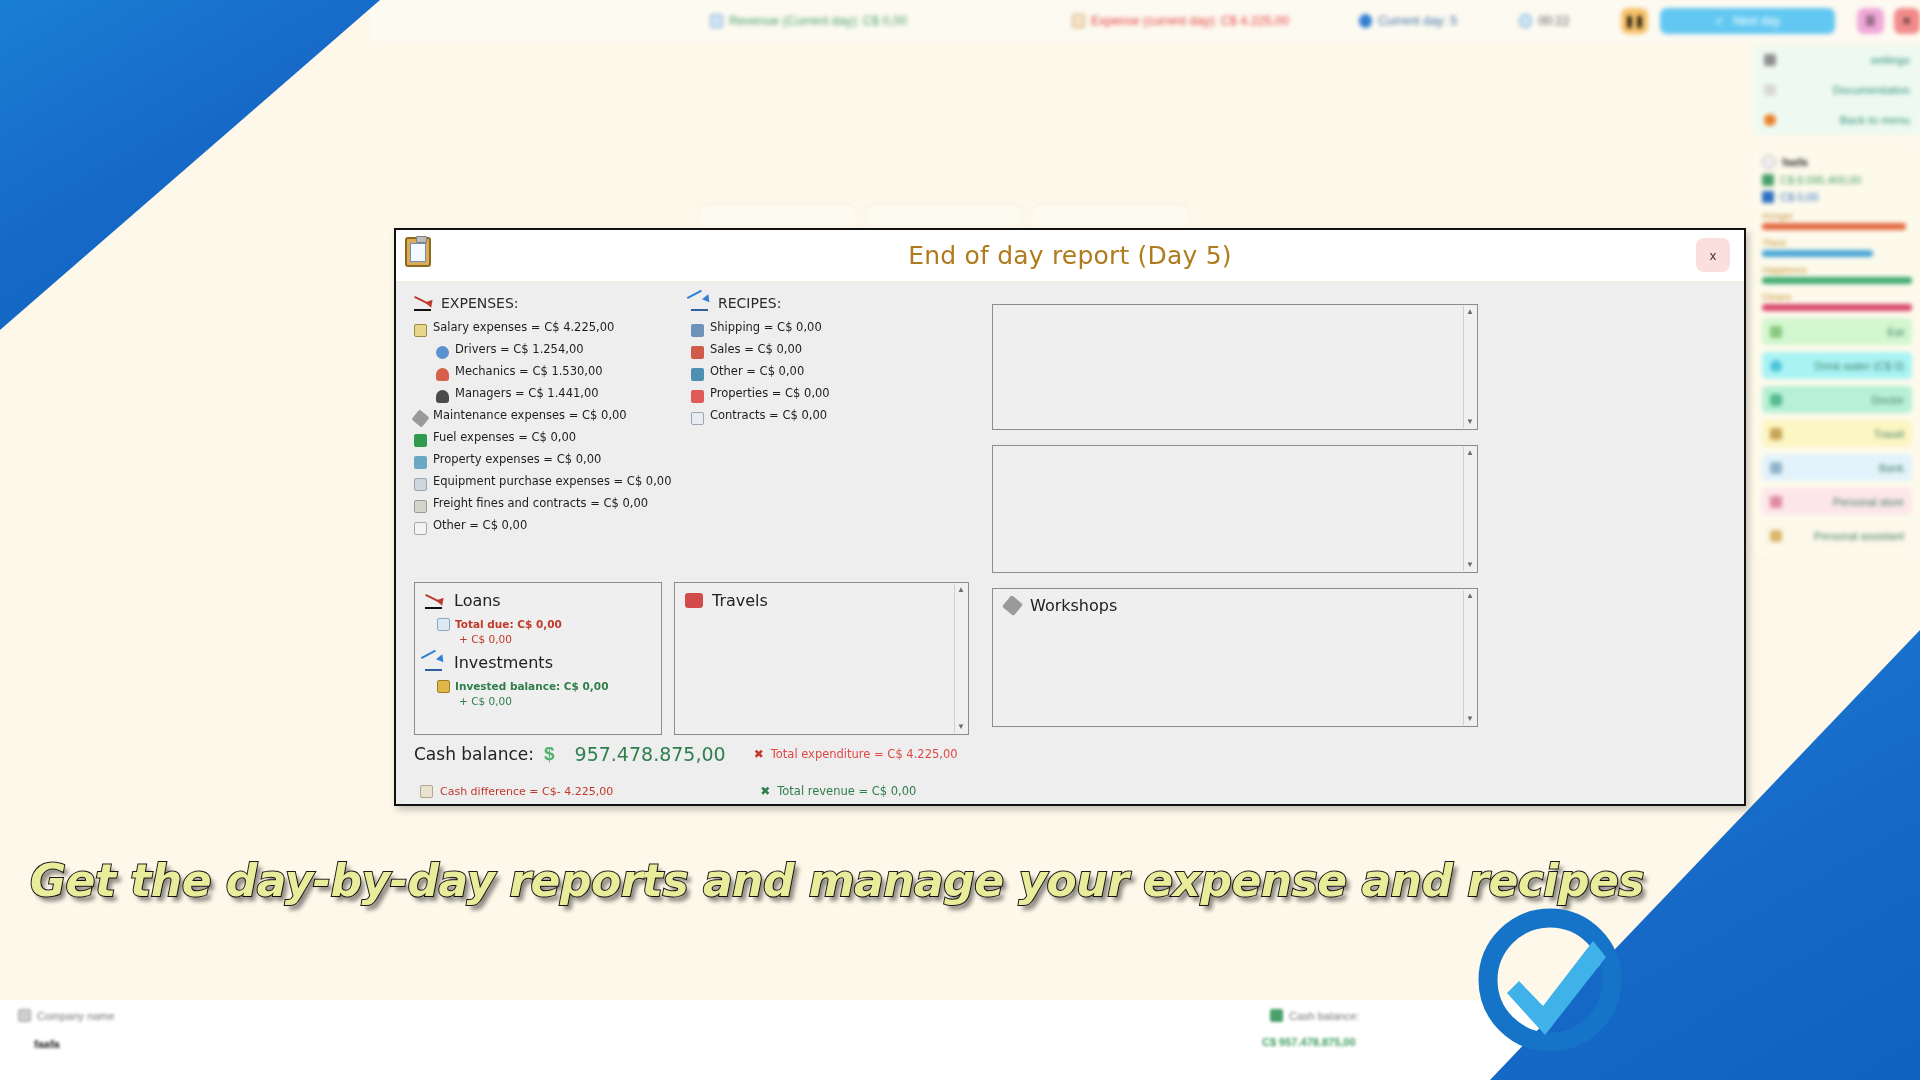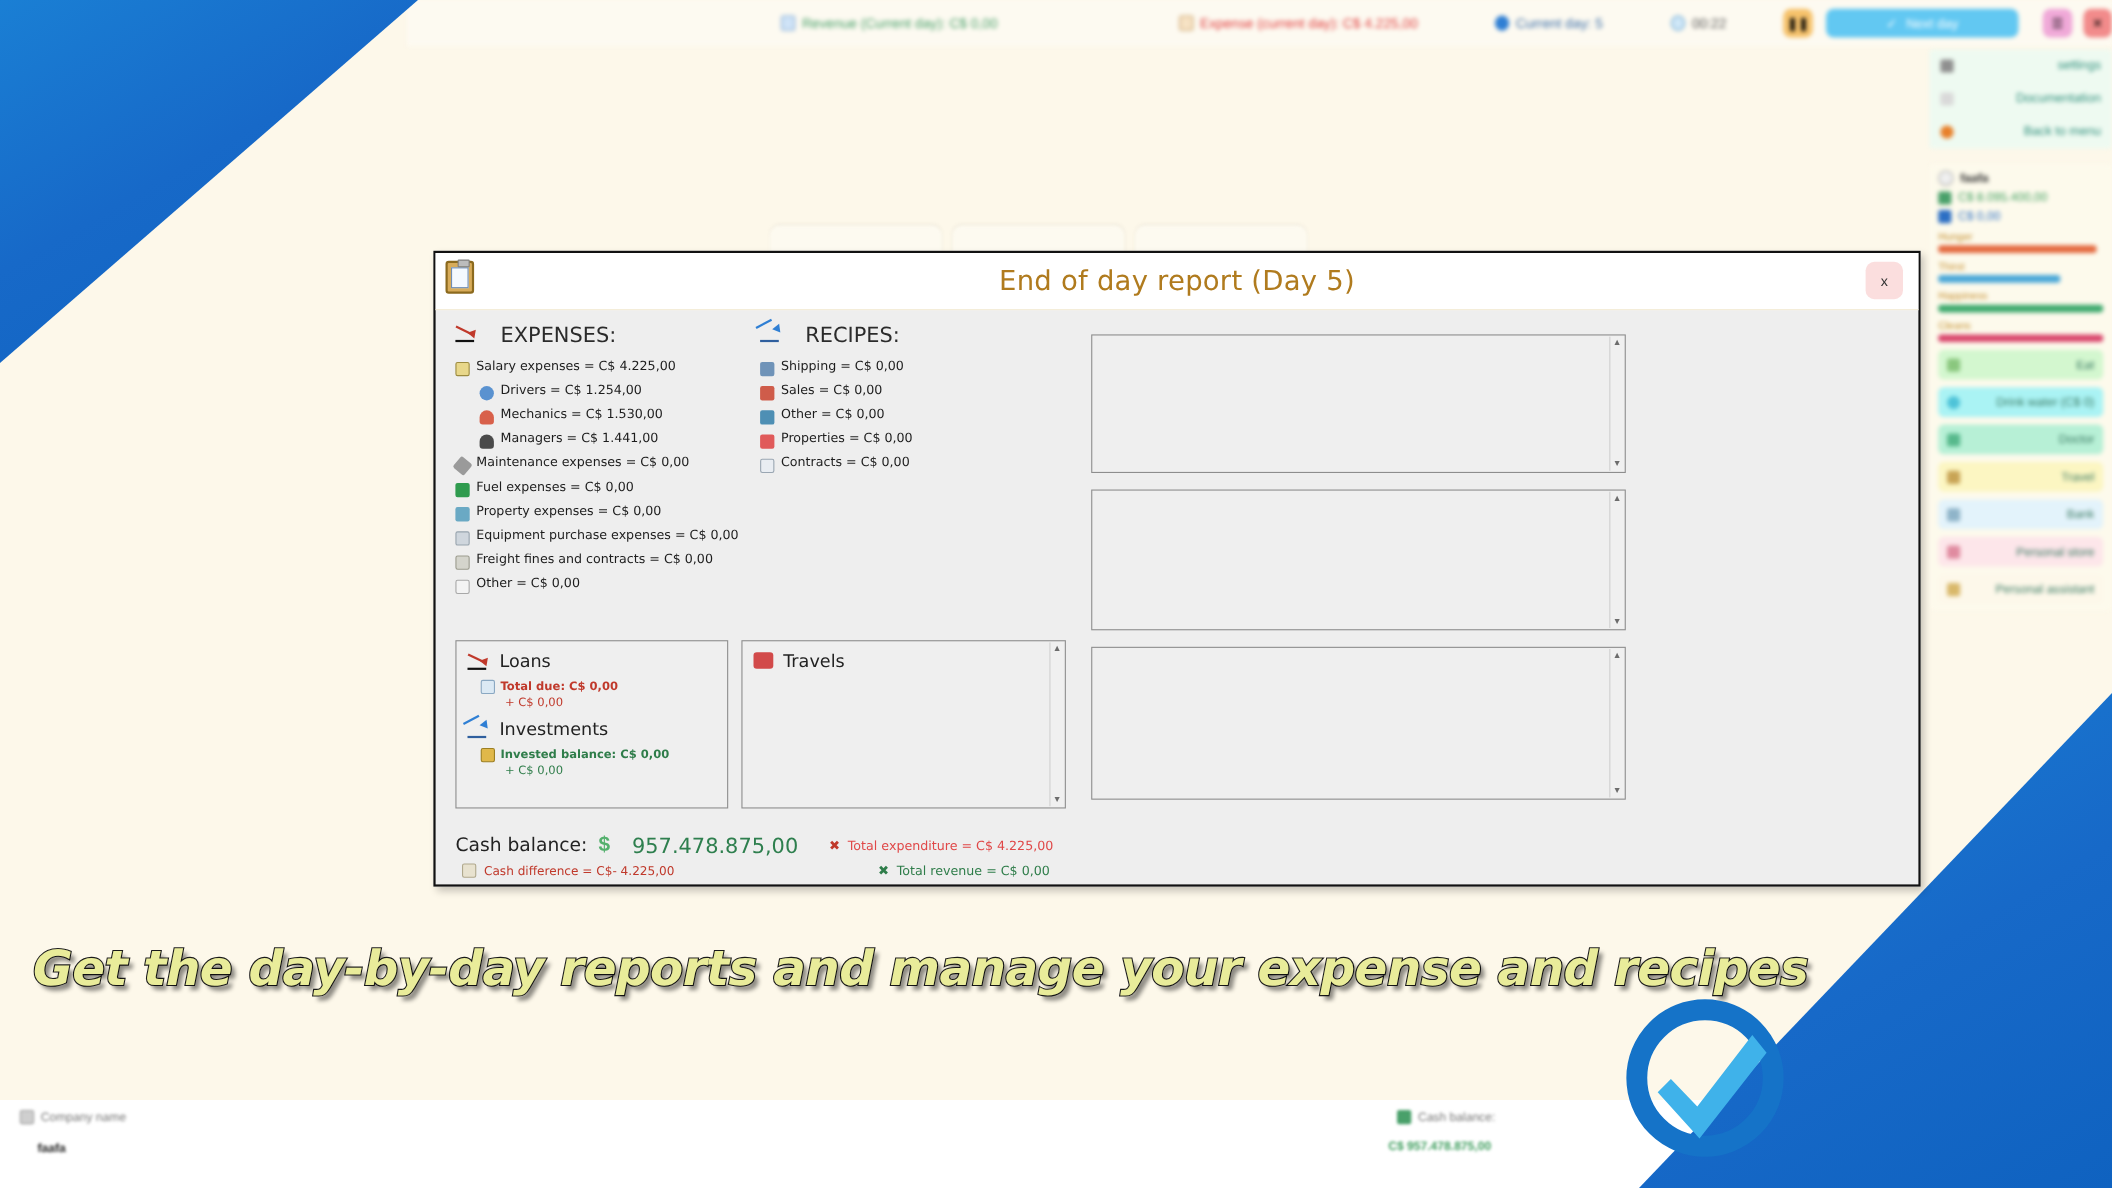--- a/index.html
+++ b/index.html
@@ -123,22 +123,22 @@
     background: #fbdede; border-radius: 8px; border: none; cursor: pointer;
     font-size: 13px; color: #333; font-family: "Liberation Sans", sans-serif;
   }
   .dlg-body { position: relative; height: calc(100% - 52px); padding: 0; }
 
   
   .col-expenses { position: absolute; left: 18px; top: 12px; width: 290px; }
   .col-recipes  { position: absolute; left: 295px; top: 12px; width: 230px; }
 
   .sec-head {
-    display: flex; align-items: flex-start; gap: 21px;
-    font-size: 19px; color: #2b2b2b; margin-bottom: 6px;
+    display: flex; align-items: flex-end; gap: 7px;
+    font-size: 14px; color: #2b2b2b; margin-bottom: 6px;
     font-family: "DejaVu Sans", sans-serif;
   }
   .line-item {
     display: flex; align-items: flex-end; gap: 6px;
     font-size: 11.5px; color: #1d1d1d; line-height: 20px; margin-bottom: 2px;
     white-space: nowrap;
     font-family: "DejaVu Sans", sans-serif;
   }
   .line-item.indent { margin-left: 22px; }
   .mini { width: 13px; height: 13px; flex: 0 0 13px; border-radius: 2px; display: inline-block; }
@@ -214,21 +214,21 @@
 
   
   .summary { position: absolute; left: 18px; bottom: 6px; width: 1086px; }
   .sum-row1 { display: flex; align-items: center; gap: 10px; }
   .sum-label { font-size: 17px; color: #222; font-family: "DejaVu Sans", sans-serif; }
   .sum-value {
     font-size: 19px; color: #2e7f4e; margin-left: 10px;
     font-family: "DejaVu Sans", sans-serif;
   }
   .sum-right1 { margin-left: 18px; font-size: 11.5px; color: #e04848; display: flex; align-items: center; gap: 7px; font-family: "DejaVu Sans", sans-serif; }
-  .sum-row2 { display: flex; margin-top: 4px; gap: 38px; }
+  .sum-row2 { display: flex; margin-top: 19px; }
   .sum-diff { font-size: 11px; color: #c0392b; display: flex; align-items: center; gap: 7px; margin-left: 6px; font-family: "DejaVu Sans", sans-serif; }
   .sum-rev { font-size: 11.5px; color: #2f7d4a; display: flex; align-items: center; gap: 7px; margin-left: 147px; font-family: "DejaVu Sans", sans-serif; }
   .dollar-ico { color: #54b06d; font-size: 19px; font-weight: bold; }
   .x-ico { color: #c0392b; font-size: 12px; font-weight: bold; }
   .x-ico.green { color: #2f7d4a; }
 
   
   .headline {
     position: absolute; left: 30px; top: 855px; z-index: 8;
     font-size: 44px; font-weight: bold; font-style: italic;
@@ -510,20 +510,24 @@
       </div>
 
       <div class="panel p-manager">
         <div class="scroller">
           <span class="arr">▲</span>
           <span class="arr">▼</span>
         </div>
       </div>
 
       <div class="panel p-workshops">
+        <div class="panel-head">
+          <span class="mini" style="width:15px;height:15px;flex:0 0 15px;background:#9a9a9a;transform:rotate(40deg);border-radius:2px"></span>
+          <span>Workshops</span>
+        </div>
         <div class="scroller">
           <span class="arr">▲</span>
           <span class="arr">▼</span>
         </div>
       </div>
 
       <div class="summary">
         <div class="sum-row1">
           <span class="sum-label">Cash balance:</span>
           <span class="dollar-ico">$</span>

